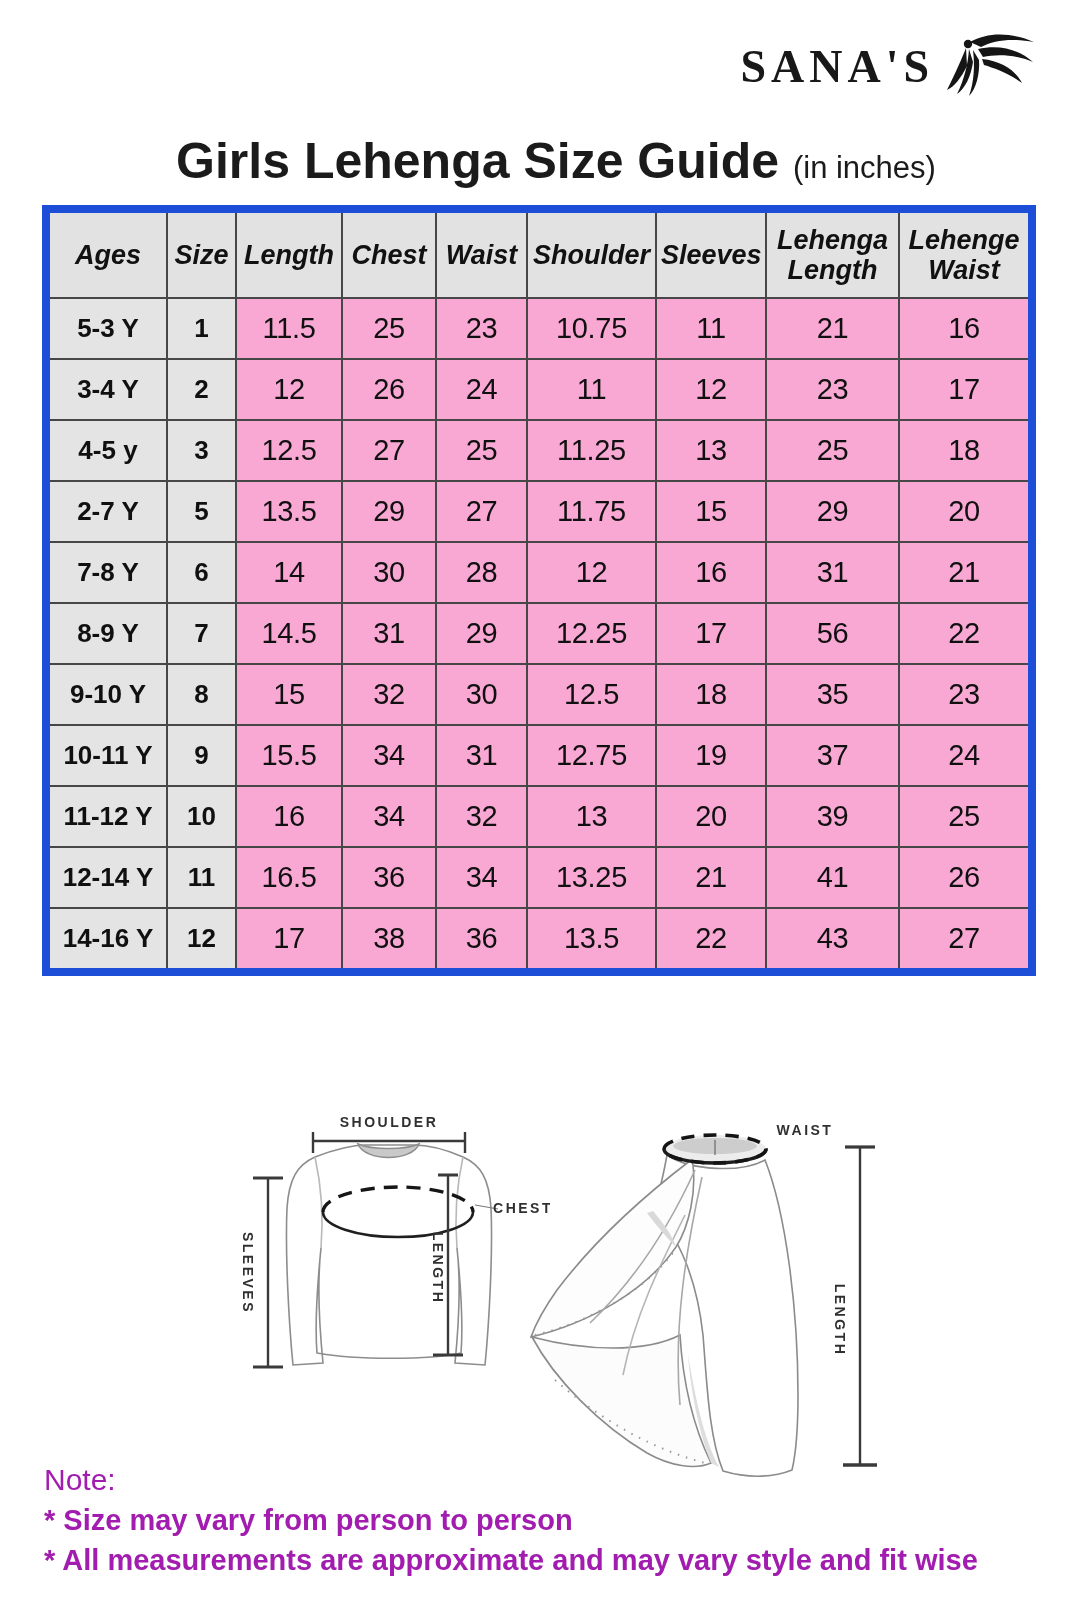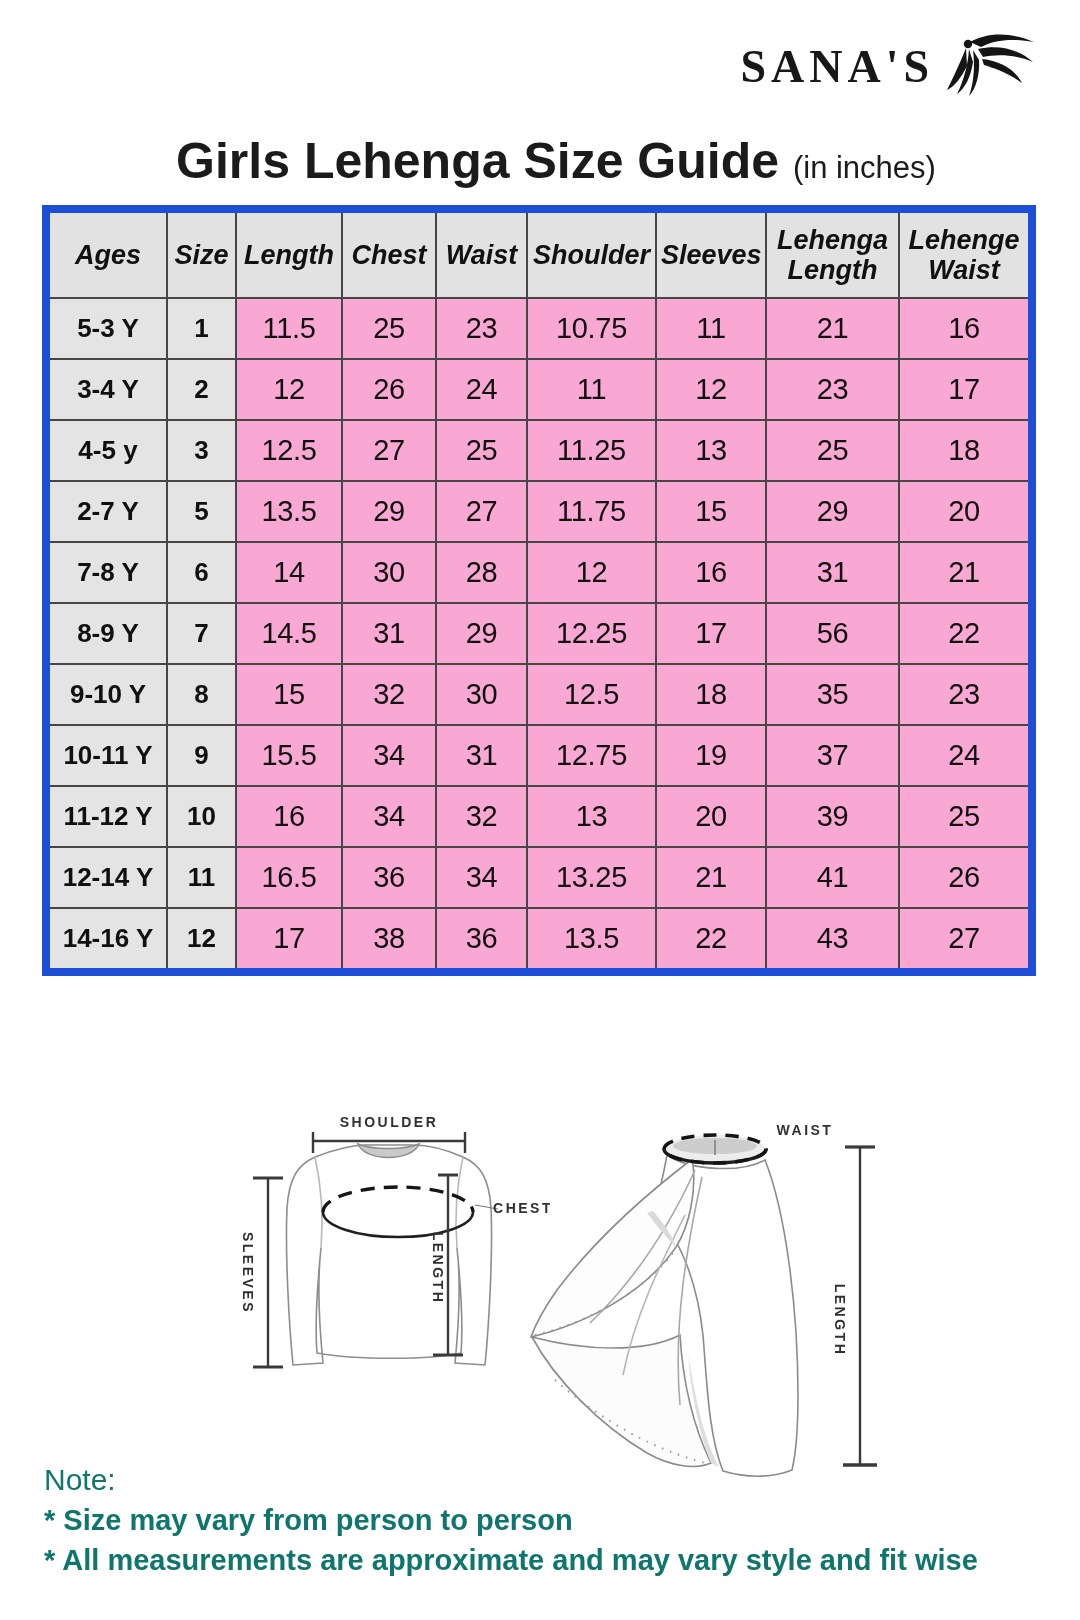--- a/index.html
+++ b/index.html
@@ -47,21 +47,21 @@
   .diagrams { position:absolute; top:1085px; left:0; width:1080px; height:400px; }
   .diagrams svg { position:absolute; display:block; }
   .shirt-svg { left:205px; top:28px; }
   .skirt-svg { left:495px; top:0px; }
   .mlabel {
     font-family:"Liberation Sans", sans-serif; font-size:14px; font-weight:bold;
     letter-spacing:2.5px; fill:#303030;
   }
 
   
-  .notes { position:absolute; top:1460px; left:44px; color:#0f766e; }
+  .notes { position:absolute; top:1460px; left:44px; color:#a21caf; }
   .note-heading { font-size:30px; line-height:40px; }
   .note-line { font-size:29px; line-height:40px;font-weight:bold; }
 </style>
 </head>
 <body>
 
 <div class="page">
 
   <div class="logo">
     <span class="logo-text">SANA'S</span>

